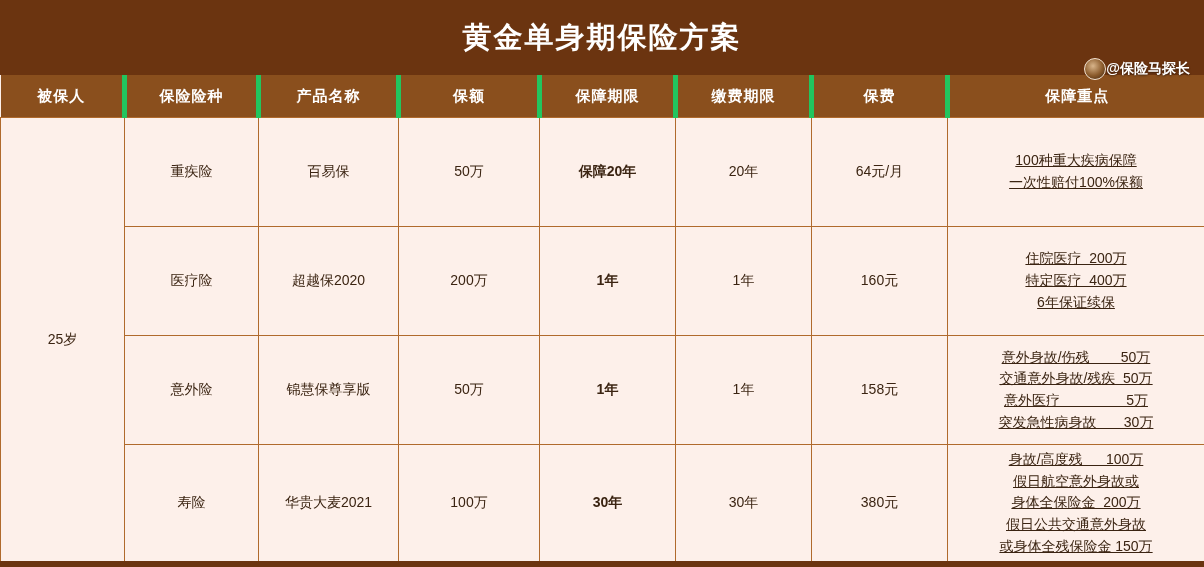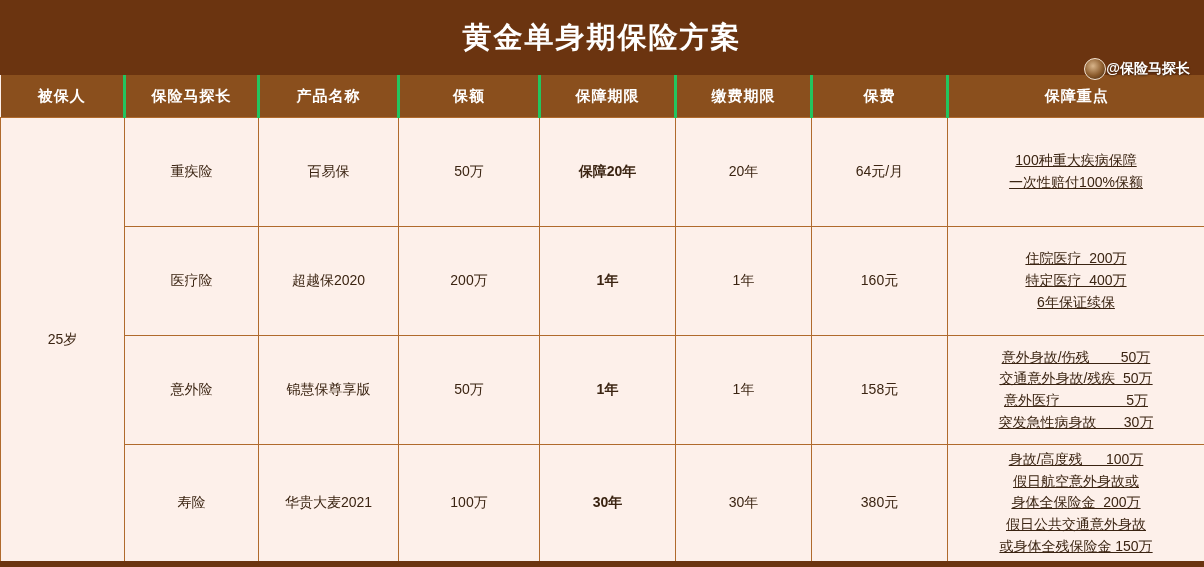--- a/index.html
+++ b/index.html
@@ -67,21 +67,21 @@
     width: 1204px;
     border-collapse: collapse;
     table-layout: fixed;
   }
   table.plan th {
     background: #8a4f1d;
     color: #ffffff;
     font-size: 15px;
     font-weight: bold;
     height: 40px;
-    border-right: 3px solid #22c55e;
+    border-right: 5px solid #22c55e;
     letter-spacing: 1px;
   }
   table.plan th:last-child { border-right: none; }
 
   table.plan td {
     border: 1px solid #b06a2c;
     text-align: center;
     vertical-align: middle;
     font-size: 14px;
     color: #3b2412;
@@ -155,21 +155,21 @@
       <col style="width:140px">
       <col style="width:141px">
       <col style="width:136px">
       <col style="width:136px">
       <col style="width:136px">
       <col style="width:257px">
     </colgroup>
     <thead>
       <tr>
         <th>被保人</th>
-        <th>保险马探长</th>
+        <th>保险险种</th>
         <th>产品名称</th>
         <th>保额</th>
         <th>保障期限</th>
         <th>缴费期限</th>
         <th>保费</th>
         <th>保障重点</th>
       </tr>
     </thead>
     <tbody>
       <tr>

